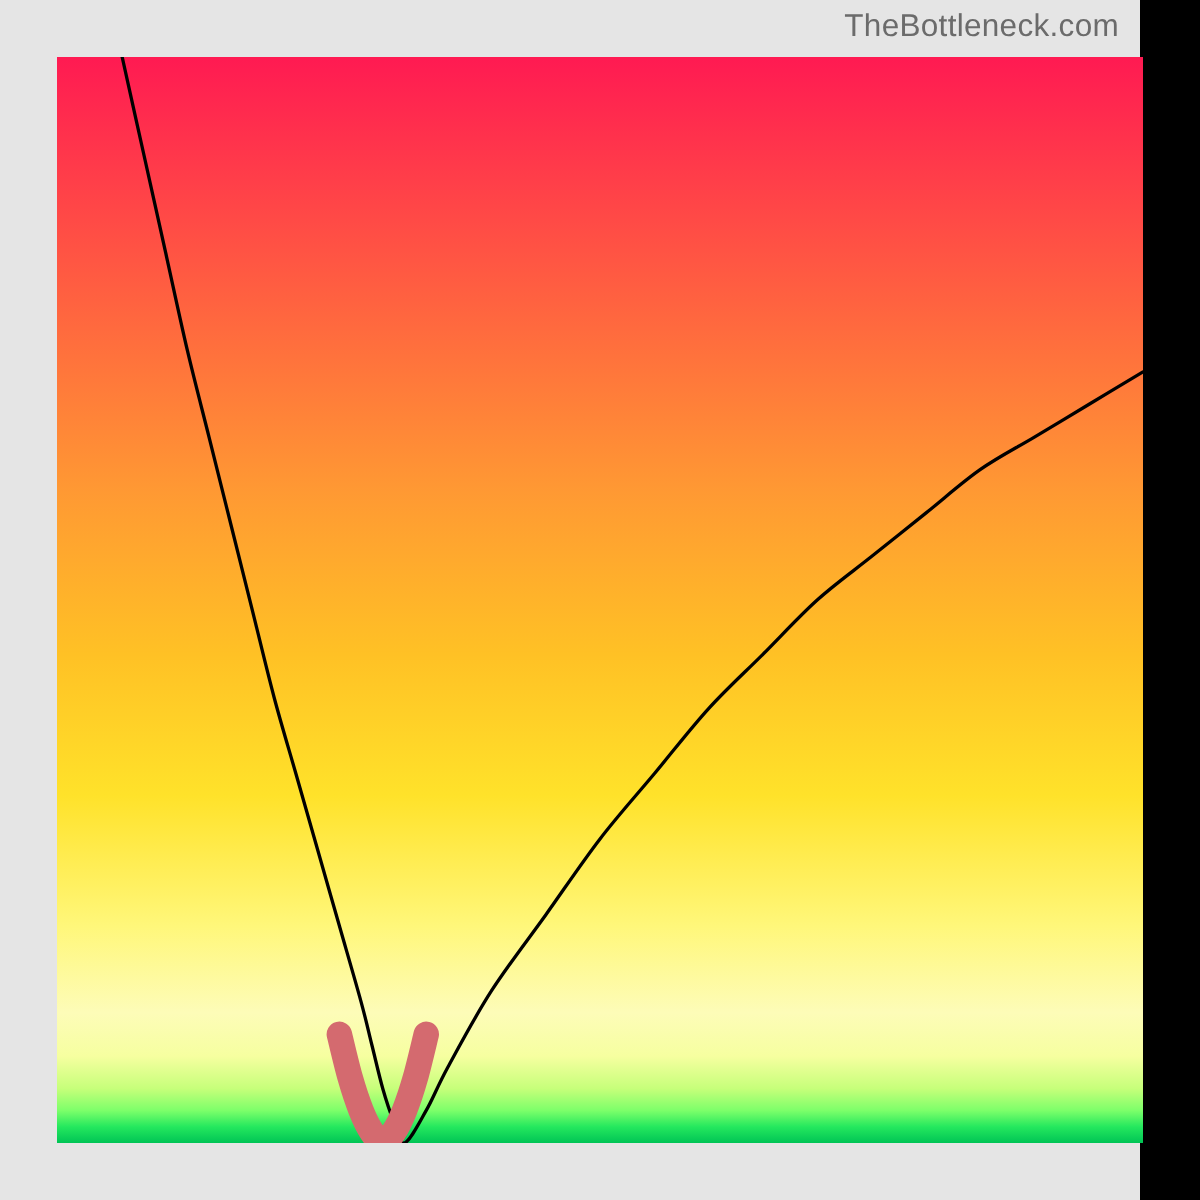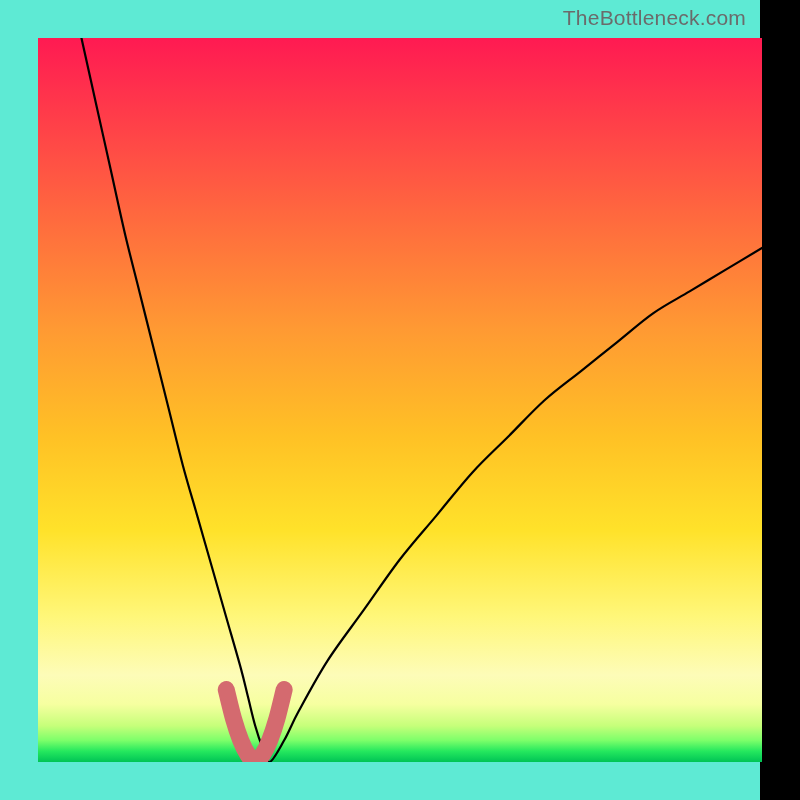--- a/index.html
+++ b/index.html
@@ -10,21 +10,21 @@
     background: #000;
     overflow: hidden;
     font-family: Arial, Helvetica, sans-serif;
   }
   .frame {
     position: absolute;
     left: 0;
     top: 0;
     width: 760px;
     height: 800px;
-    background: #5eead4;
+    background: #e5e5e5;
   }
   .plot-area {
     position: absolute;
     left: 38px;
     top: 38px;
     width: 724px;
     height: 724px;
     
     background: linear-gradient(
       to bottom,

